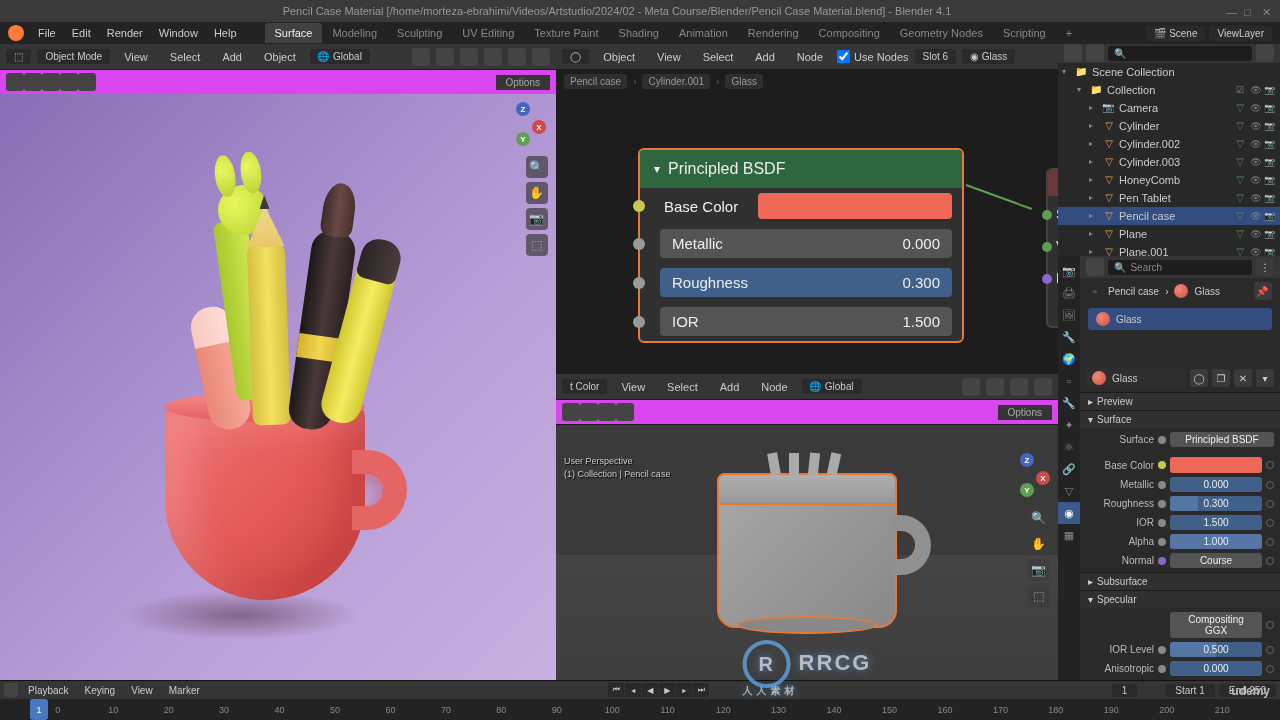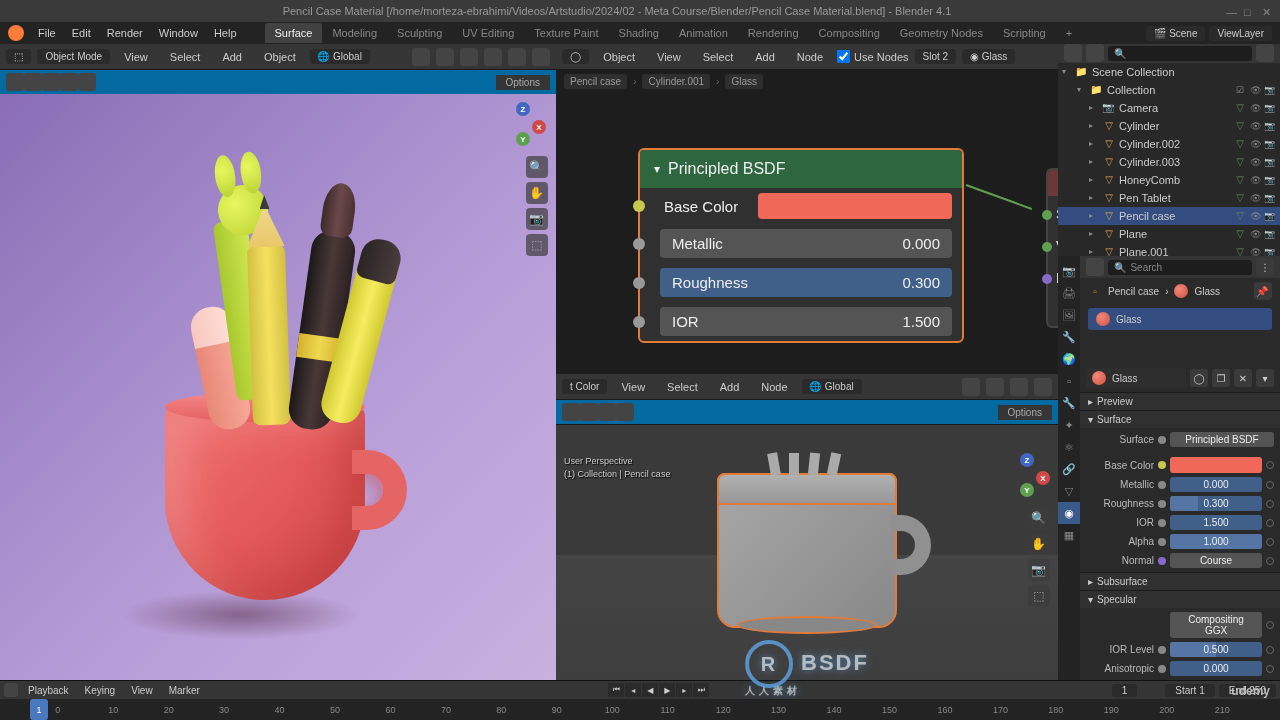--- a/index.html
+++ b/index.html
@@ -13,21 +13,21 @@
 .menu-item { padding: 3px 8px; color: #ccc; cursor: pointer; }
 .tabs-bar { display: flex; margin-left: 20px; }
 .tab { padding: 4px 10px; color: #888; cursor: pointer; border-radius: 3px 3px 0 0; }
 .tab.active { background: #414141; color: #eee; }
 .main-area { display: flex; height: 636px; }
 .left-col { width: 556px; display: flex; flex-direction: column; }
 .mid-col { width: 502px; display: flex; flex-direction: column; }
 .right-col { width: 222px; display: flex; flex-direction: column; background: #2a2a2a; }
 .header-bar { height: 26px; background: #353535; display: flex; align-items: center; padding: 0 6px; gap: 6px; border-bottom: 1px solid #1a1a1a; }
 .header-control { padding: 2px 8px; background: #2a2a2a; border-radius: 3px; color: #ccc; cursor: pointer; font-size: 10px; }
-.tool-row { height: 24px; background: #0369a1; display: flex; align-items: center; padding: 0 6px; }
+.tool-row { height: 24px; background: #d946ef; display: flex; align-items: center; padding: 0 6px; }
 .tool-icon { width: 18px; height: 18px; background: #444; border-radius: 3px; cursor: pointer; }
 .options-btn { margin-left: auto; padding: 2px 10px; background: #353535; color: #aaa; cursor: pointer; font-size: 10px; }
 
 
 .viewport-render { flex: 1; background: linear-gradient(135deg, #8a6db5 0%, #a087c8 30%, #b89ed8 60%, #c8b0e0 100%); position: relative; overflow: hidden; }
 .render-shadow { position: absolute; bottom: 40px; left: 120px; width: 240px; height: 50px; background: radial-gradient(ellipse, rgba(80,40,60,0.5) 0%, transparent 70%); }
 .cup { position: absolute; bottom: 80px; left: 165px; width: 200px; height: 200px; background: linear-gradient(135deg, #f07575 0%, #e55a5a 50%, #d04848 100%); border-radius: 18px 18px 50% 50%; box-shadow: inset -20px -10px 40px rgba(180,50,50,0.5), inset 20px 20px 40px rgba(255,180,180,0.4); }
 .cup-rim { position: absolute; top: -8px; left: 0; right: 0; height: 30px; background: linear-gradient(#f58888, #e56060); border-radius: 50%; }
 .cup-handle { position: absolute; right: -42px; top: 50px; width: 55px; height: 80px; border: 24px solid #e56565; border-left: none; border-radius: 0 40px 40px 0; box-shadow: inset -5px 5px 15px rgba(200,60,60,0.4); }
 .pencil { position: absolute; width: 38px; border-radius: 8px; }
@@ -244,21 +244,21 @@
       <div class="header-control">◯</div>
       <div class="menu-item">Object</div>
       <div class="menu-item">View</div>
       <div class="menu-item">Select</div>
       <div class="menu-item">Add</div>
       <div class="menu-item">Node</div>
       <label style="display:flex;align-items:center;gap:4px">
           <input type="checkbox" checked="" style=""> 
           <span>Use Nodes</span>
         </label>
-      <div class="header-control">Slot 2</div>
+      <div class="header-control">Slot 6</div>
       <div class="header-control">◉ <span>Glass</span></div>
     </div>
     <div class="node-editor">
       <div class="breadcrumb">
         <div class="bc-item">Pencil case</div>
         <div class="bc-sep">›</div>
         <div class="bc-item">Cylinder.001</div>
         <div class="bc-sep">›</div>
         <div class="bc-item">Glass</div>
       </div>
@@ -348,21 +348,21 @@
       <div class="gizmo" style="top:30px;right:8px">
         <div class="gizmo-axis gizmo-x">X</div>
         <div class="gizmo-axis gizmo-y">Y</div>
         <div class="gizmo-axis gizmo-z">Z</div>
       </div>
       <div class="side-tool" style="top:82px">🔍</div>
       <div class="side-tool" style="top:108px">✋</div>
       <div class="side-tool" style="top:134px">📷</div>
       <div class="side-tool" style="top:160px">⬚</div>
       <div class="watermark">
-        <span class="watermark-circle"></span><span>BSDF</span>
+        <span class="watermark-circle"></span><span>RRCG</span>
         <div style="font-size:10px;letter-spacing:4px;margin-top:-4px">人人素材</div>
       </div>
     </div>
   </div>
 
   <div class="right-col">
     <div class="outliner-header">
       <div class="tool-icon"></div>
       <div class="tool-icon"></div>
       <div class="outliner-search">

